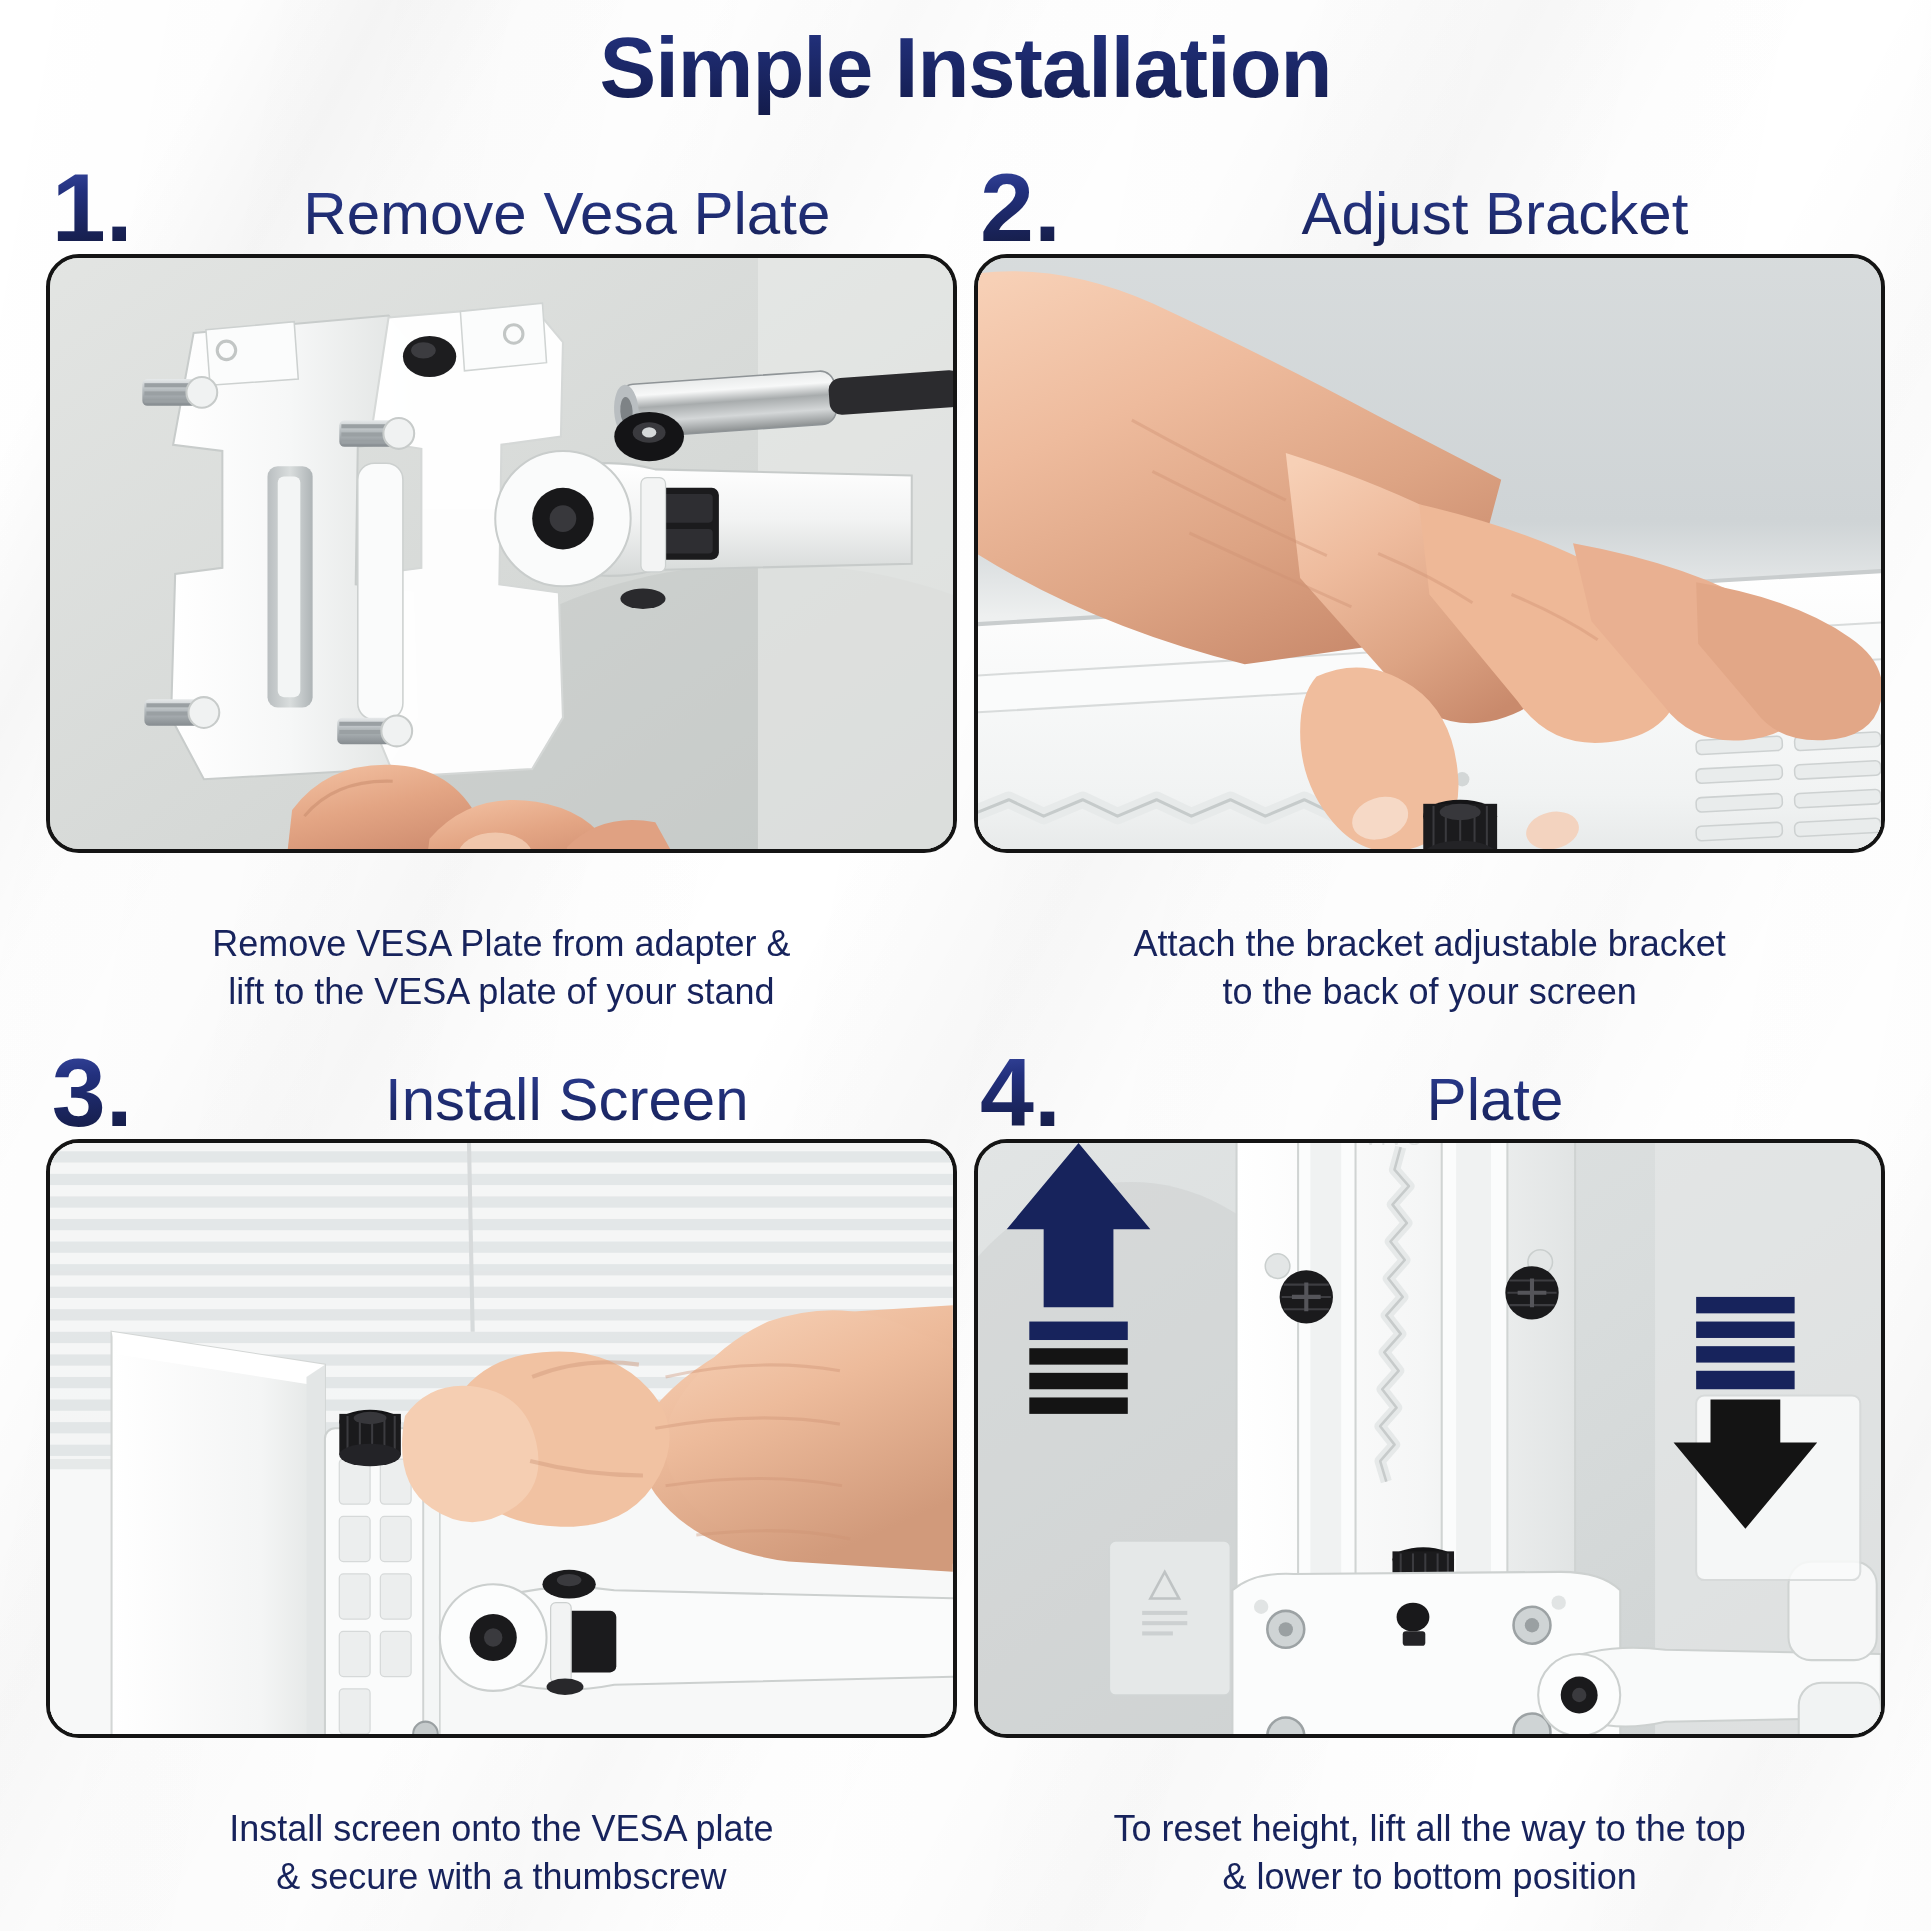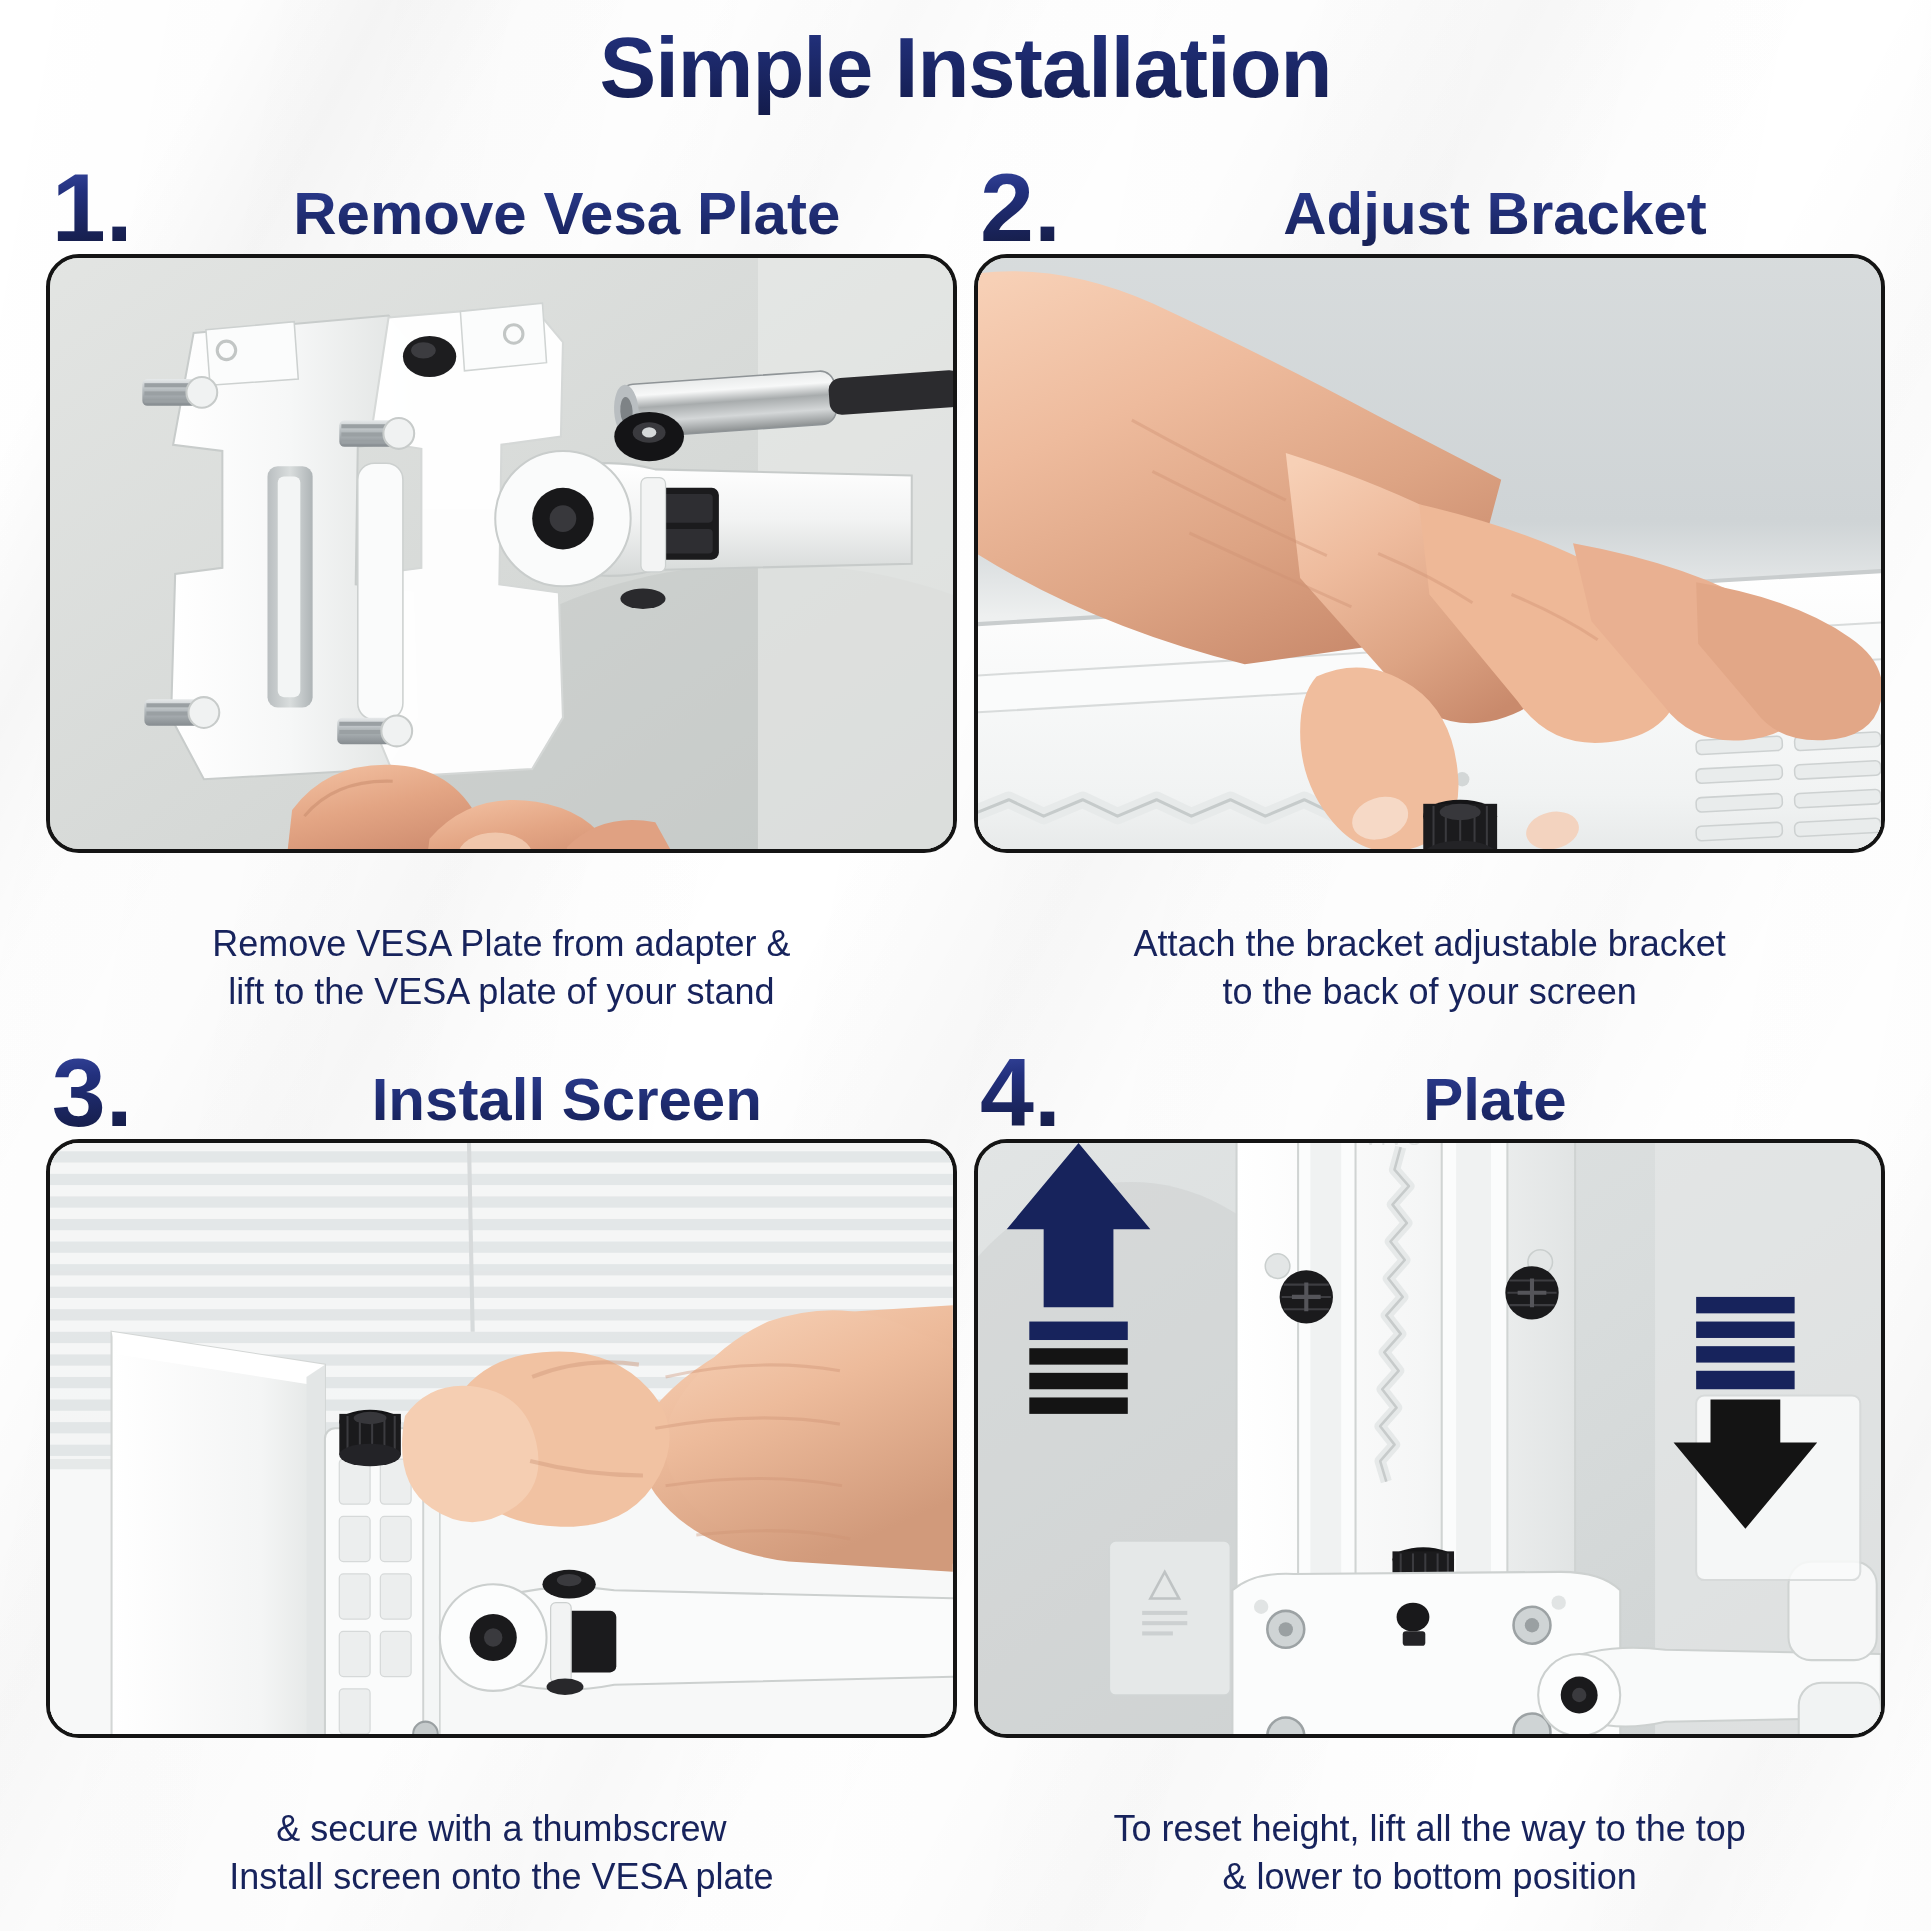--- a/index.html
+++ b/index.html
@@ -94,21 +94,21 @@
     -webkit-background-clip: text;
     background-clip: text;
     color: transparent;
     -webkit-text-fill-color: transparent;
   }
 
   .step-title {
     flex: 1 1 auto;
     text-align: center;
     font-size: 60px;
-    font-weight: bold;
+    font-weight: normal;
     padding-right: 39px;
     padding-bottom: 5.8px;
     background: linear-gradient(180deg, #2e3f96 0%, #1d2a6d 55%, #151d4d 100%);
     -webkit-background-clip: text;
     background-clip: text;
     color: transparent;
     -webkit-text-fill-color: transparent;
     white-space: nowrap;
   }
 
@@ -501,22 +501,22 @@
           </g>
 
           <g stroke="#d19a7c" stroke-width="4" fill="none" opacity="0.45">
             <path d="M470 250 q50 -20 104 -12"></path>
             <path d="M468 332 q54 14 110 14"></path>
           </g>
         </svg>
       </div>
 
       <div class="caption">
+        <span class="line">Install screen onto the VESA plate</span>
         <span class="line">&amp; secure with a thumbscrew</span>
-        <span class="line">Install screen onto the VESA plate</span>
       </div>
     </div>
 
     <div class="step">
       <div class="step-head">
         <div class="step-num">4.</div>
         <div class="step-title">Plate</div>
       </div>
 
       <div class="photo-card">

